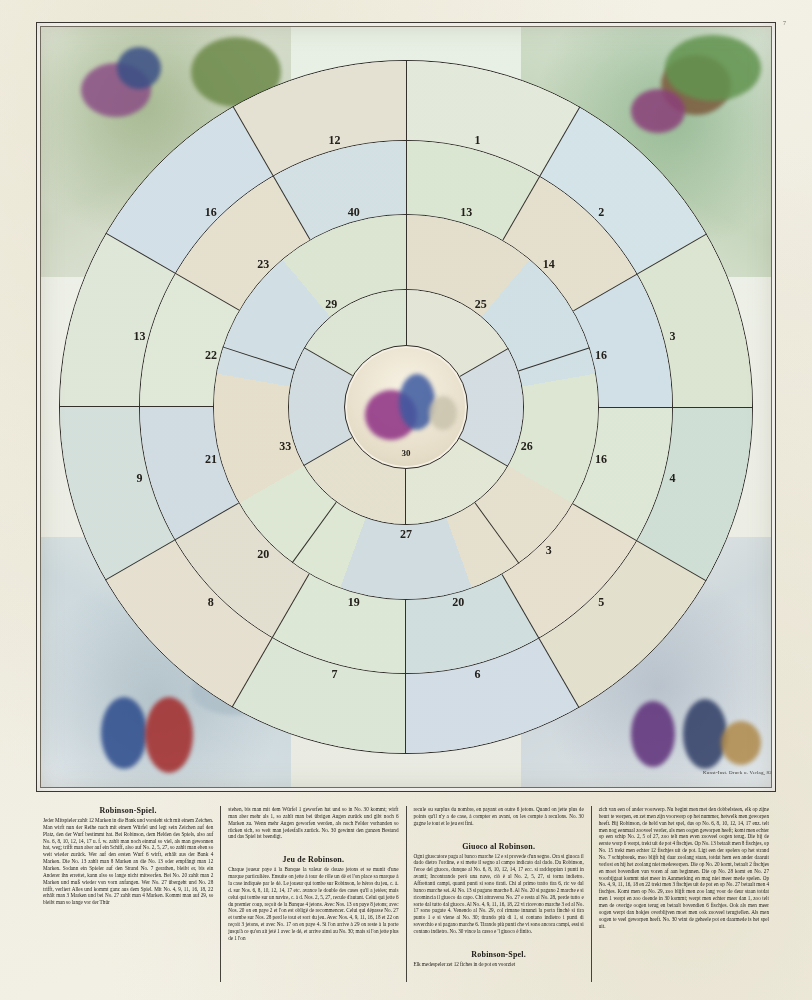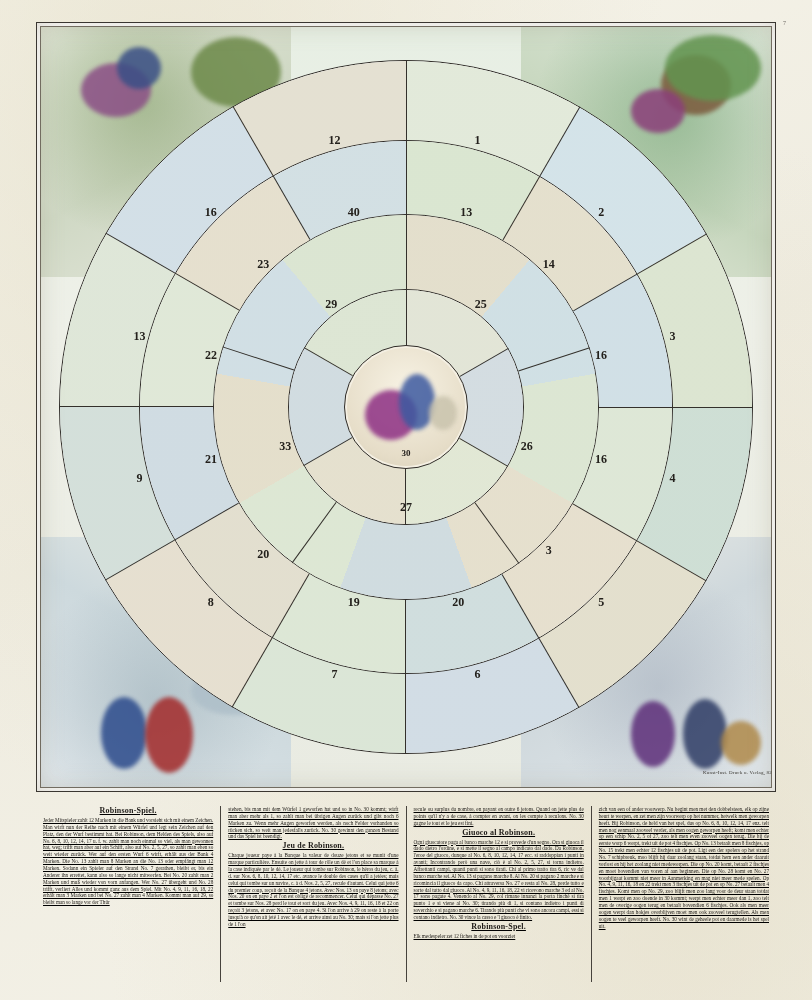--- a/index.html
+++ b/index.html
@@ -172,39 +172,38 @@
   
   .textblock {
     position: absolute;
     left: 36px;
     top: 806px;
     width: 740px;
     height: 176px;
     display: flex;
     gap: 0;
     box-sizing: border-box;
-    text-decoration: underline;
   }
   .col {
     flex: 1 1 0;
     padding: 0 7px;
     box-sizing: border-box;
     position: relative;
   }
   .col + .col { border-left: 0.8px solid #46423c; }
   .col h3 {
     margin: 0 0 2px 0;
     font-size: 8px;
     text-align: center;
     letter-spacing: 0.2px;
     font-weight: bold;
     color: #1d1a17;
   }
   .col h3.mid {
-    margin-top: 1px;
+    margin-top: 15px;
   }
   .col p {
     margin: 0;
     font-size: 5.2px;
     line-height: 1.32;
     text-align: justify;
     color: #23201c;
     hyphens: auto;
     word-spacing: -0.2px;
   }
@@ -441,21 +440,21 @@
             <div class="cell-line"></div>
           </div>
           <div class="cell-num" style="left: 424.649px; top: 247.255px;">25</div>
           <div class="cell" style="left: 350px; top: 350px; width: 75px; transform: rotate(-18deg) translateX(118px);">
             <div class="cell-line"></div>
           </div>
           <div class="cell-num" style="left: 470.784px; top: 389.245px;">26</div>
           <div class="cell" style="left: 350px; top: 350px; width: 75px; transform: rotate(54deg) translateX(118px);">
             <div class="cell-line"></div>
           </div>
-          <div class="cell-num" style="left: 350px; top: 450px;">27</div>
+          <div class="cell-num" style="left: 350px; top: 477px;">27</div>
           <div class="cell" style="left: 350px; top: 350px; width: 75px; transform: rotate(126deg) translateX(118px);">
             <div class="cell-line"></div>
           </div>
           <div class="cell-num" style="left: 229.216px; top: 389.245px;">33</div>
           <div class="cell" style="left: 350px; top: 350px; width: 75px; transform: rotate(198deg) translateX(118px);">
             <div class="cell-line"></div>
           </div>
           <div class="cell-num" style="left: 275.351px; top: 247.255px;">29</div>
           <div class="cell" style="left: 350px; top: 350px; width: 56px; transform: rotate(-90deg) translateX(62px);">
             <div class="cell-line"></div>

